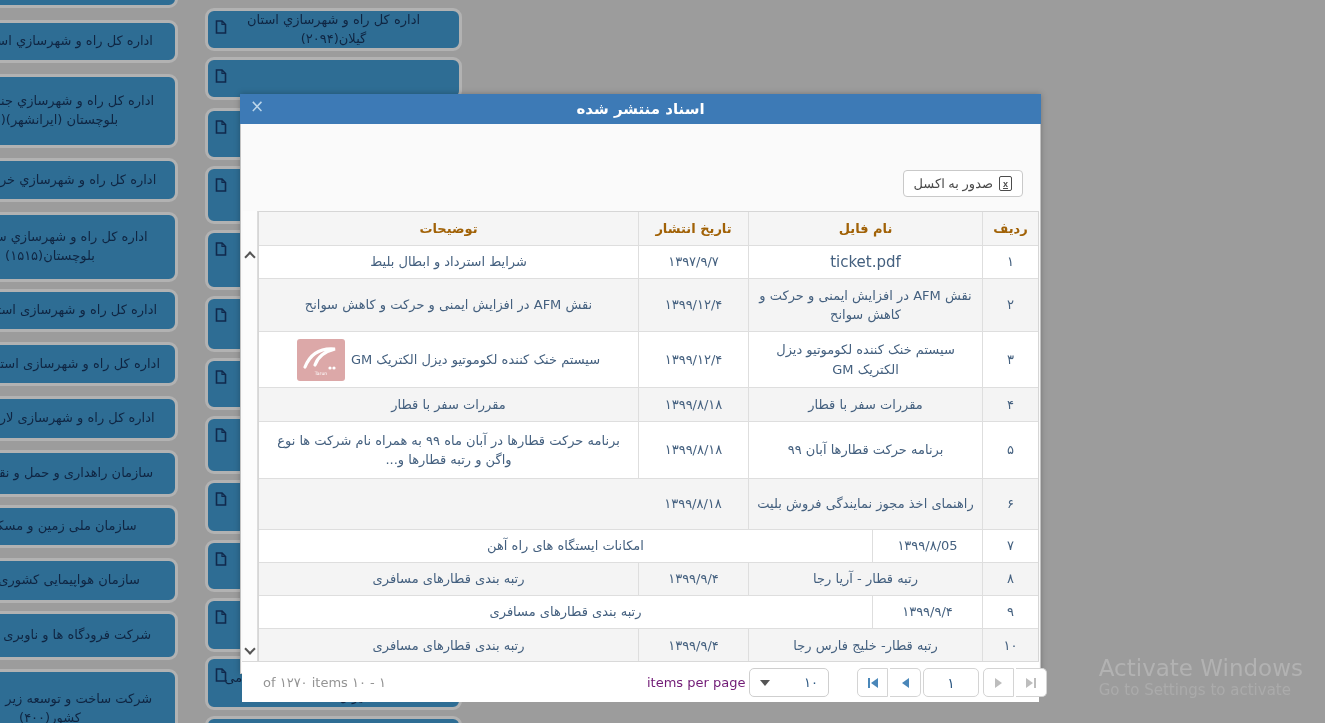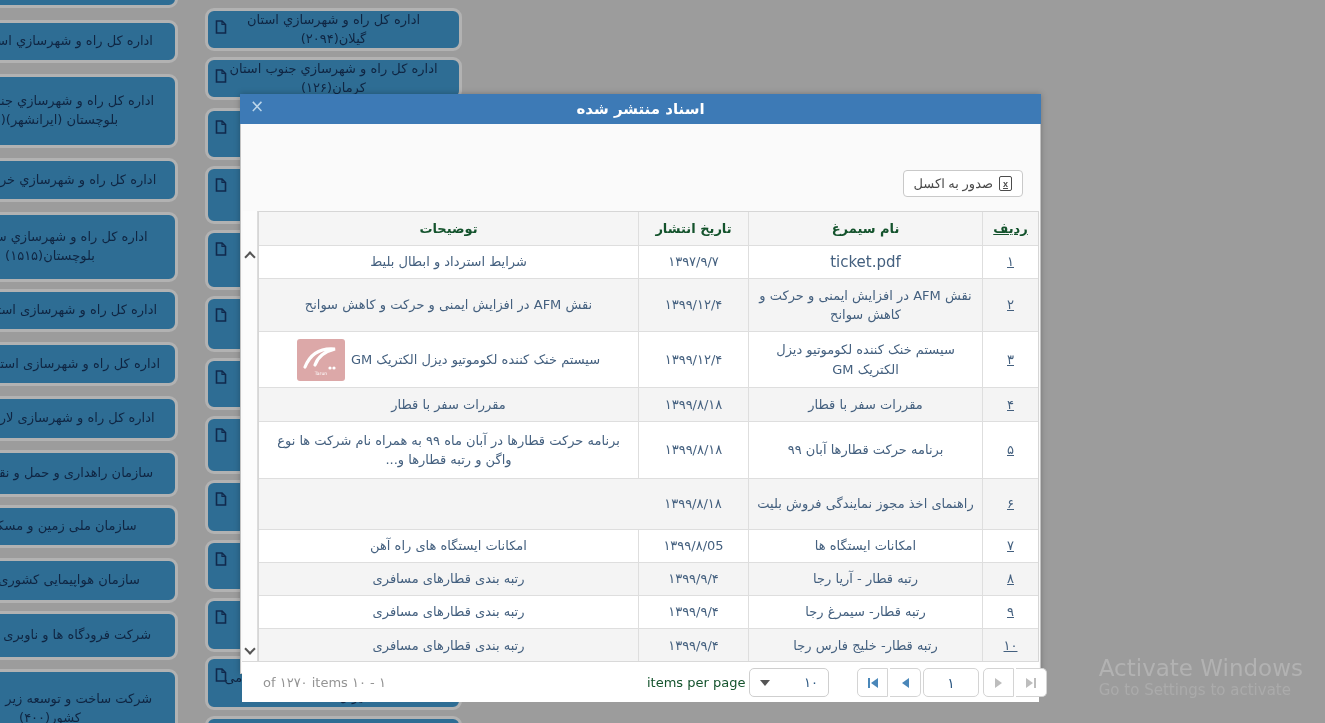--- a/index.html
+++ b/index.html
@@ -51,38 +51,38 @@
 
   
   .grid { position:absolute; left:17px; top:87px; width:781px; height:450px;
           direction:rtl; border:1px solid #d6d6d6; background:#fff; font-size:13px; }
   .g-row { display:flex; border-bottom:1px solid #dedede; align-items:stretch; }
   .g-row.alt { background:#f4f4f4; }
   .g-head { background:#f5f5f5; font-weight:bold; color:#4a4a4a; height:34px; }
   .g-cell { display:flex; align-items:center; justify-content:center; text-align:center;
             padding:2px 8px; border-left:1px solid #dedede; color:#44607f; line-height:1.5; }
   .g-cell:last-child { border-left:none; }
-  .c-num  { width:56px; flex:none;text-decoration:underline; }
+  .c-num  { width:56px; flex:none; }
   .c-file { width:234px; flex:none; }
   .c-date { width:110px; flex:none; }
   .c-desc { flex:1; }
-  .g-head .g-cell { color:#14532d; }
+  .g-head .g-cell { color:#a16207; }
   .file-link { cursor:pointer; }
   .latin { font-size:15px; }
   .date { direction:ltr; }
 
   .tarun-logo { width:48px; height:42px; background:#dca8a8; border-radius:3px;
                 flex:none; margin-right:6px; position:relative; overflow:hidden; }
   .tarun-logo svg { position:absolute; inset:0; }
 
   
   .pager { position:absolute; left:1px; right:1px; top:537px; height:41px; background:#fff;
            border-top:1px solid #d9d9d9; direction:ltr; font-size:13px; color:#949494; }
   .pg-summary { position:absolute; left:21px; top:13px; }
-  .ipp-label  { position:absolute; left:405px; top:13px; color:#14532d; }
+  .ipp-label  { position:absolute; left:405px; top:13px; color:#701a75; }
   .pg-dd { position:absolute; left:507px; top:6px; width:80px; height:29px; background:#fff;
            border:1px solid #cfcfcf; border-radius:5px; display:flex; align-items:center;
            justify-content:space-between; padding:0 10px; cursor:pointer; }
   .pg-dd .tri { width:0; height:0; border-left:5px solid transparent;
                 border-right:5px solid transparent; border-top:6px solid #555; }
   .pg-dd .val { color:#2f5a84; }
   .pg-btns { position:absolute; left:615px; top:6px; display:flex; gap:2px; }
   .pbtn { height:29px; background:#fff; border:1px solid #d4d4d4; display:flex;
           align-items:center; justify-content:center; gap:1px; cursor:pointer; }
   .pbtn.b1 { width:31px; border-radius:5px 0 0 5px; }
@@ -143,21 +143,20 @@
           <path d="M1.5 1h5.5l3.5 3.5V13h-9z" fill="none" stroke="#10294c" stroke-width="1.6"></path>
           <path d="M7 1v3.5h3.5" fill="none" stroke="#10294c" stroke-width="1.2"></path>
         </svg></span>
     <span>اداره کل راه و شهرسازي استان گیلان(۲۰۹۴)</span>
   </div>
   <div class="tile rtile" style="top:57px;height:43px;">
     <span class="doc-ic"><svg width="12" height="14">
           <path d="M1.5 1h5.5l3.5 3.5V13h-9z" fill="none" stroke="#10294c" stroke-width="1.6"></path>
           <path d="M7 1v3.5h3.5" fill="none" stroke="#10294c" stroke-width="1.2"></path>
         </svg></span>
-    <span>اداره کل راه و شهرسازي جنوب استان کرمان(۱۲۶)</span>
   </div>
 
   <div class="tile rtile" style="top:108px;height:52px;">
       <span class="doc-ic"><svg width="12" height="14">
           <path d="M1.5 1h5.5l3.5 3.5V13h-9z" fill="none" stroke="#10294c" stroke-width="1.6"></path>
           <path d="M7 1v3.5h3.5" fill="none" stroke="#10294c" stroke-width="1.2"></path>
         </svg></span>
     </div>
   <div class="tile rtile" style="top:166px;height:58px;">
       <span class="doc-ic"><svg width="12" height="14">
@@ -236,21 +235,21 @@
     </button>
 
     <div class="vscroll">
       <span class="chev up"></span>
       <span class="chev dn"></span>
     </div>
 
     <div class="grid">
       <div class="g-row g-head">
         <div class="g-cell c-num">ردیف</div>
-        <div class="g-cell c-file">نام سیمرغ</div>
+        <div class="g-cell c-file">نام فایل</div>
         <div class="g-cell c-date">تاریخ انتشار</div>
         <div class="g-cell c-desc">توضیحات</div>
       </div>
 
       <div class="g-row" style="height:33px;">
         <div class="g-cell c-num">۱</div>
         <div class="g-cell c-file latin file-link">ticket.pdf</div>
         <div class="g-cell c-date">
             <span class="date">۱۳۹۷/۹/۷</span>
           </div>
@@ -306,39 +305,37 @@
       <div class="g-row alt" style="height:51px;">
         <div class="g-cell c-num">۶</div>
         <div class="g-cell c-file file-link">راهنمای اخذ مجوز نمایندگی فروش بلیت</div>
         <div class="g-cell c-date">
             <span class="date">۱۳۹۹/۸/۱۸</span>
           </div>
       </div>
 
       <div class="g-row" style="height:33px;">
         <div class="g-cell c-num">۷</div>
-        <div class="g-cell c-file file-link">امکانات ایستگاه ها</div>
         <div class="g-cell c-date">
             <span class="date">۱۳۹۹/۸/05</span>
           </div>
         <div class="g-cell c-desc">امکانات ایستگاه های راه آهن</div>
       </div>
 
       <div class="g-row alt" style="height:33px;">
         <div class="g-cell c-num">۸</div>
         <div class="g-cell c-file file-link">رتبه قطار - آریا رجا</div>
         <div class="g-cell c-date">
             <span class="date">۱۳۹۹/۹/۴</span>
           </div>
         <div class="g-cell c-desc">رتبه بندی قطارهای مسافری</div>
       </div>
 
       <div class="g-row" style="height:33px;">
         <div class="g-cell c-num">۹</div>
-        <div class="g-cell c-file file-link">رتبه قطار- سیمرغ رجا</div>
         <div class="g-cell c-date">
             <span class="date">۱۳۹۹/۹/۴</span>
           </div>
         <div class="g-cell c-desc">رتبه بندی قطارهای مسافری</div>
       </div>
 
       <div class="g-row alt" style="height:33px;border-bottom:none;">
         <div class="g-cell c-num">۱۰</div>
         <div class="g-cell c-file file-link">رتبه قطار- خلیج فارس رجا</div>
         <div class="g-cell c-date">

